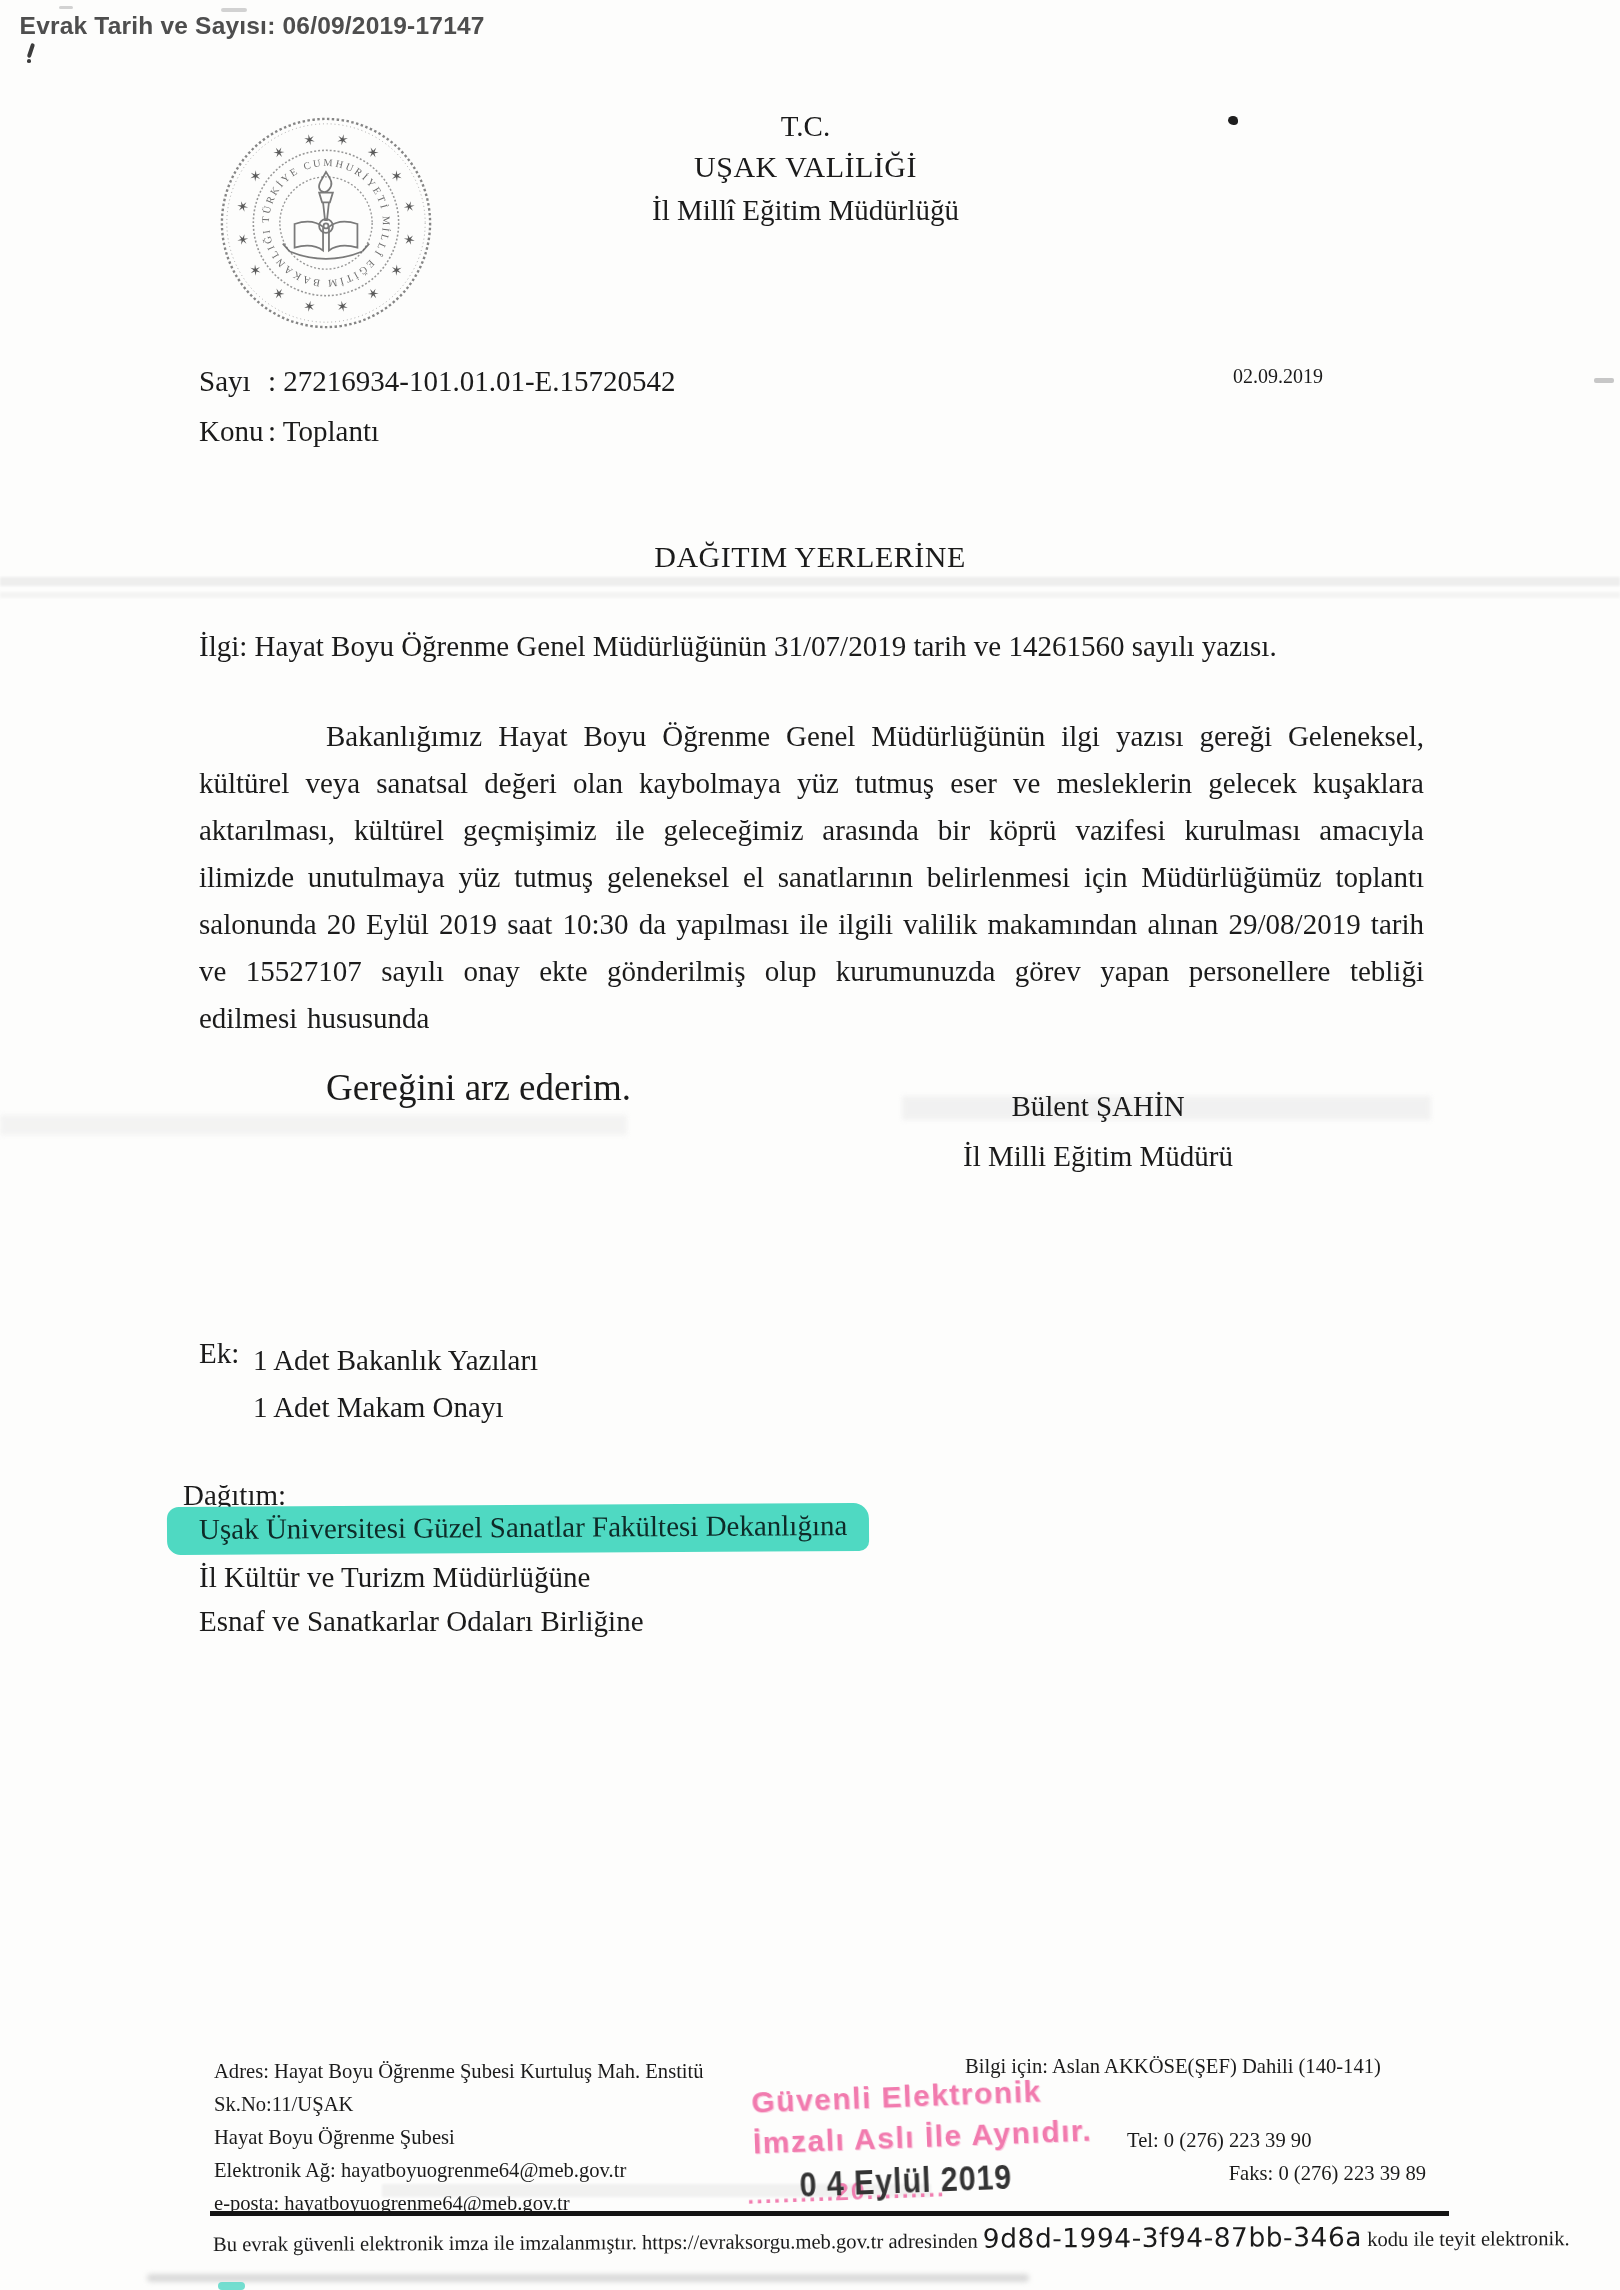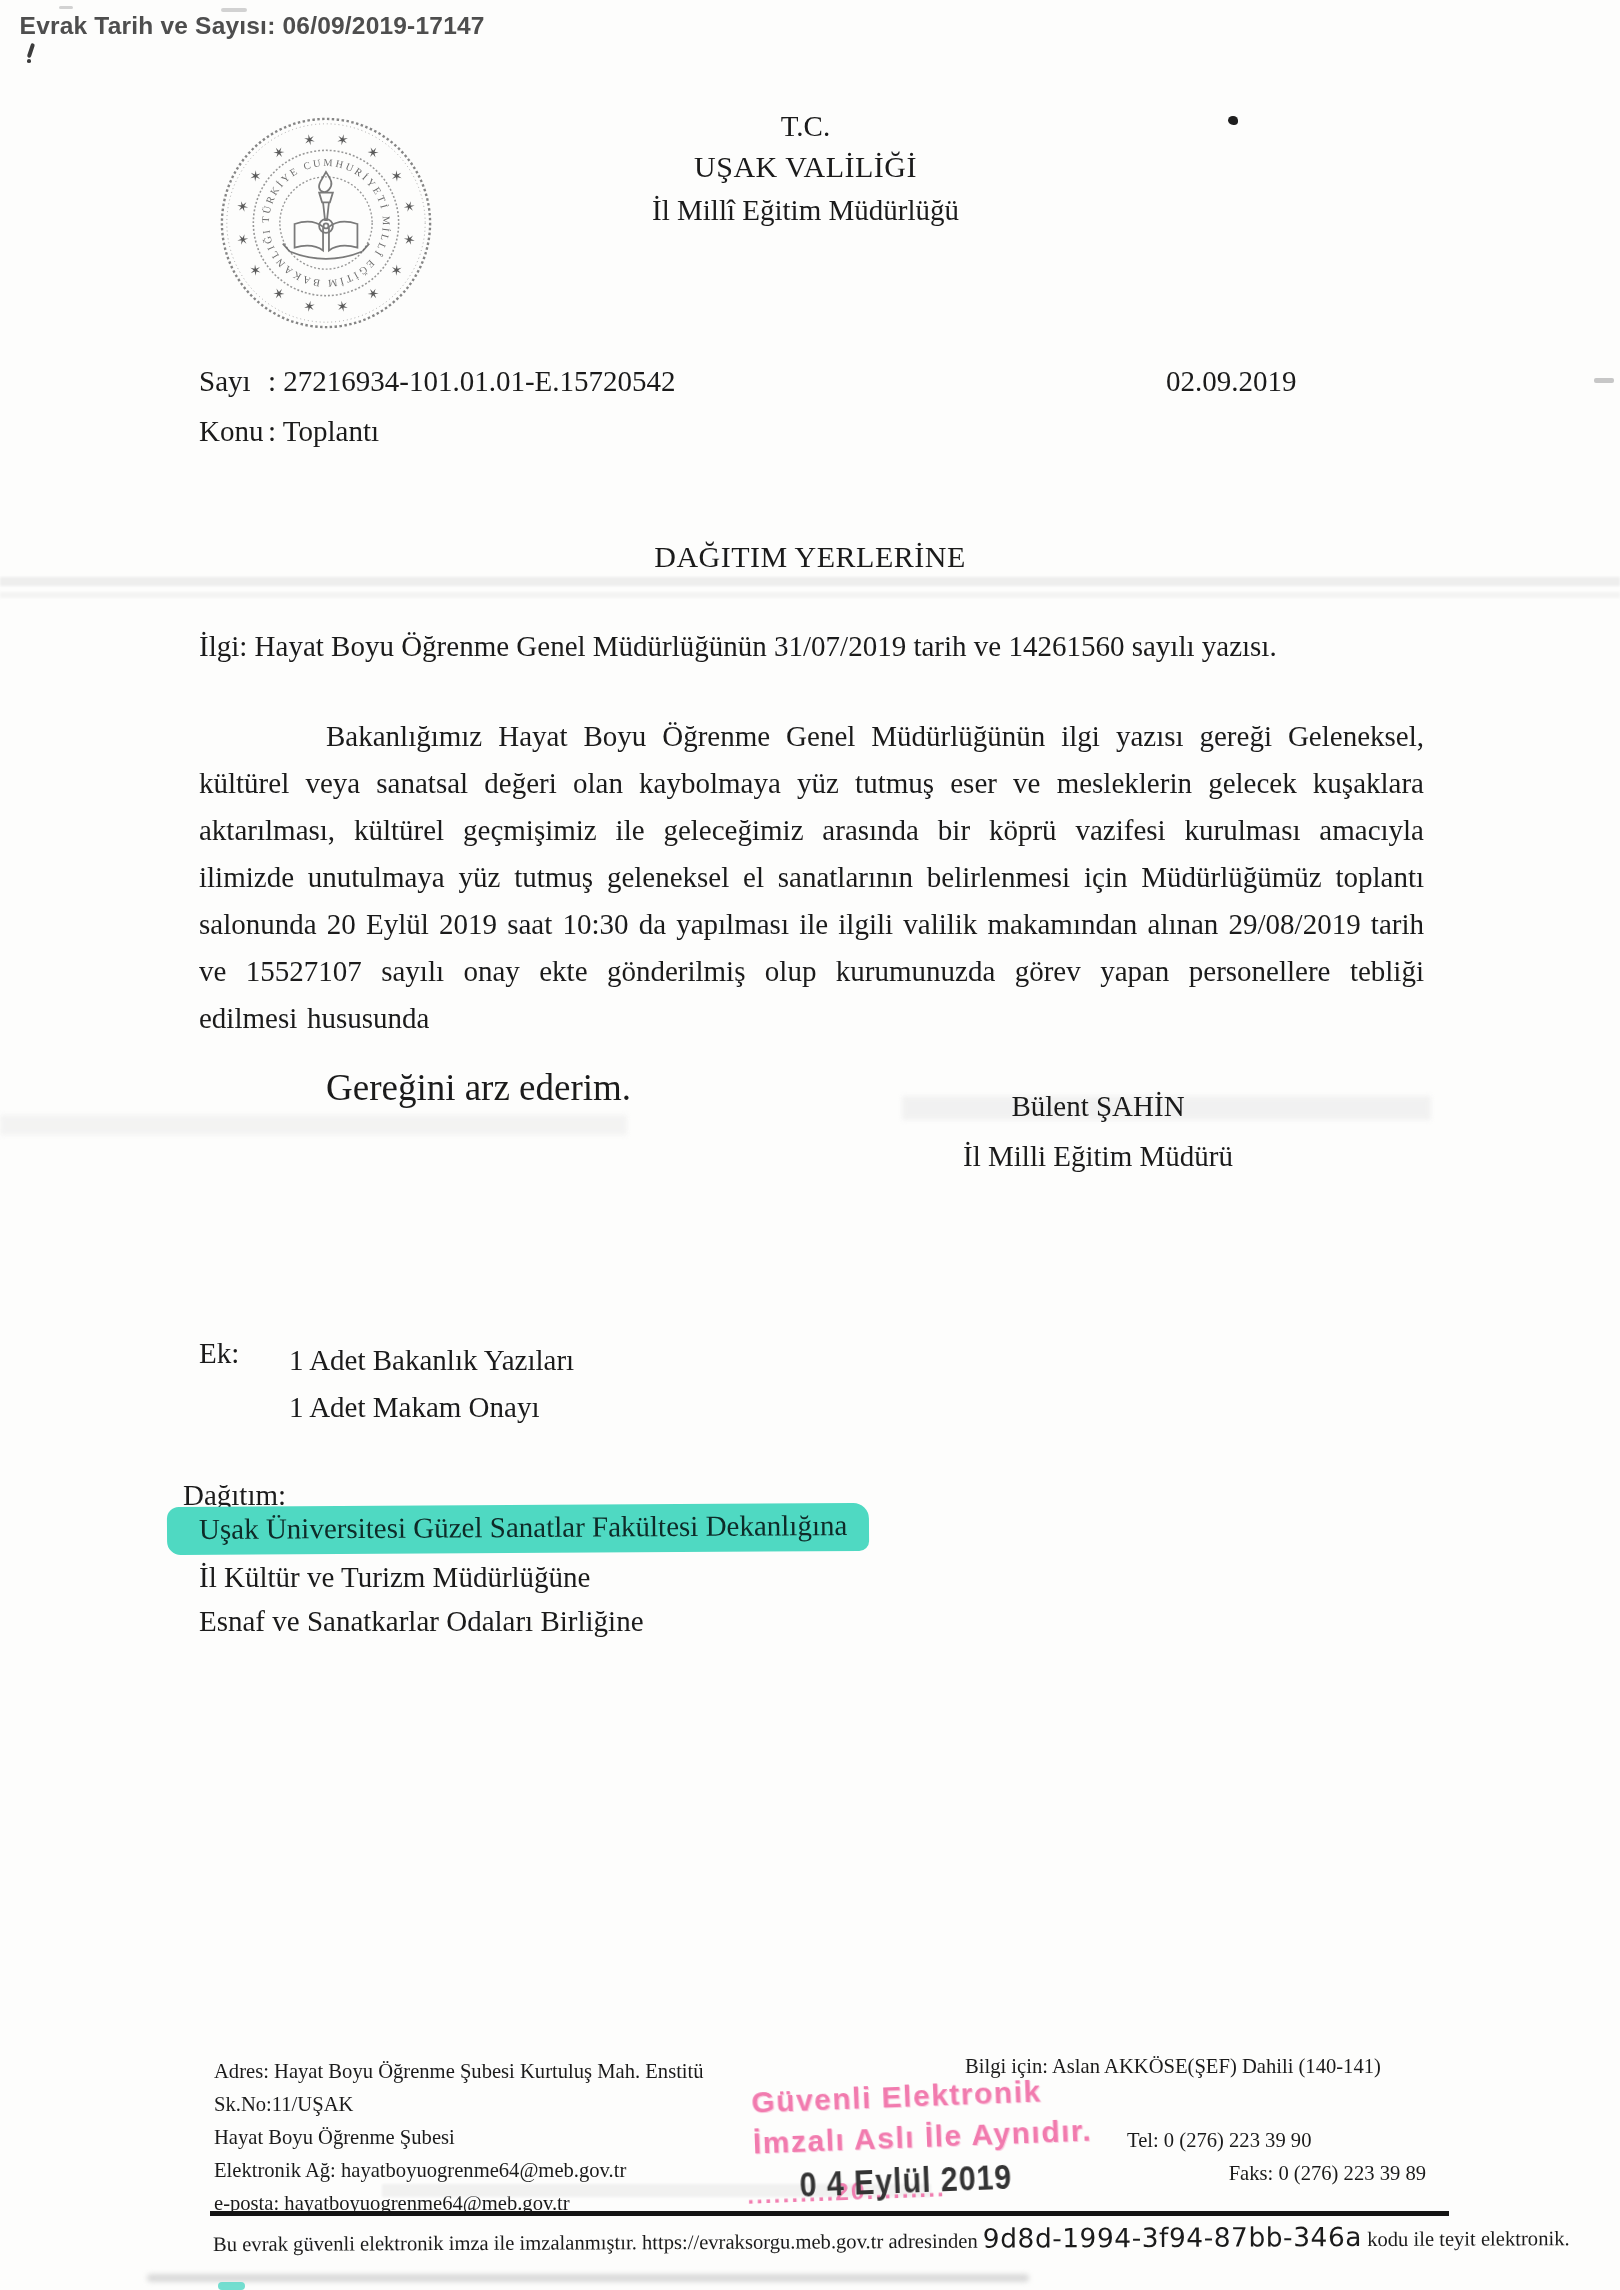--- a/index.html
+++ b/index.html
@@ -26,39 +26,39 @@
   
   .letterhead{position:absolute;left:546px;top:110px;width:519px;text-align:center;}
   .lh-tc{font-size:29px;}
   .lh-valilik{font-size:30px;margin-top:6.9px;letter-spacing:0.5px;}
   .lh-mudurluk{font-size:29px;margin-top:9.8px;}
   .artifact-dot{position:absolute;left:1228px;top:116px;width:9.8px;height:8.8px;background:#1e1e1e;border-radius:50% 50% 40% 55%;}
   
   .meta-block{position:absolute;left:199px;top:365px;font-size:29px;}
   .meta-row{display:flex;margin-bottom:16.7px;}
   .meta-label{width:69px;}
-  .doc-date{position:absolute;left:1166px;top:365px;font-size:29px;}
+  .doc-date{position:absolute;left:1233px;top:365px;font-size:20px;}
   
   .recipient-heading{position:absolute;left:0;top:540px;width:1620px;text-align:center;font-size:30px;letter-spacing:0.5px;}
   .streak{position:absolute;filter:blur(1.2px);}
   .ilgi-line{position:absolute;left:199px;top:630px;font-size:29px;}
   
   .body-par{
     position:absolute;left:199px;top:713px;width:1225px;
     font-size:29px;line-height:47px;text-align:justify;text-indent:127px;
     word-spacing:2.5px;
   }
   .closing-line{position:absolute;left:326px;top:1066px;font-size:37px;}
   
   .sig-band{position:absolute;filter:blur(2.9px);}
   .signature{position:absolute;left:853px;top:1090px;width:490px;text-align:center;}
   .sig-name{font-size:29px;}
   .sig-title{font-size:29px;margin-top:16.7px;}
   
-  .ek-block{position:absolute;left:199px;top:1337px;display:flex;font-size:29px;gap:36px;}
+  .ek-block{position:absolute;left:199px;top:1337px;display:flex;font-size:29px;}
   .ek-label{width:54px;}
   .ek-items div{line-height:47px;}
   .dagitim-label{position:absolute;left:183px;top:1479px;font-size:29px;}
   .dist-item{position:absolute;font-size:29px;}
   .dist-hl{
     left:167px;top:1505px;padding:5.9px 21.6px 8.8px 32px;
     border-radius:11.8px 15.7px 9.8px 13.7px;
     transform:rotate(-.35deg);
     color:#0e2b28;
   }

